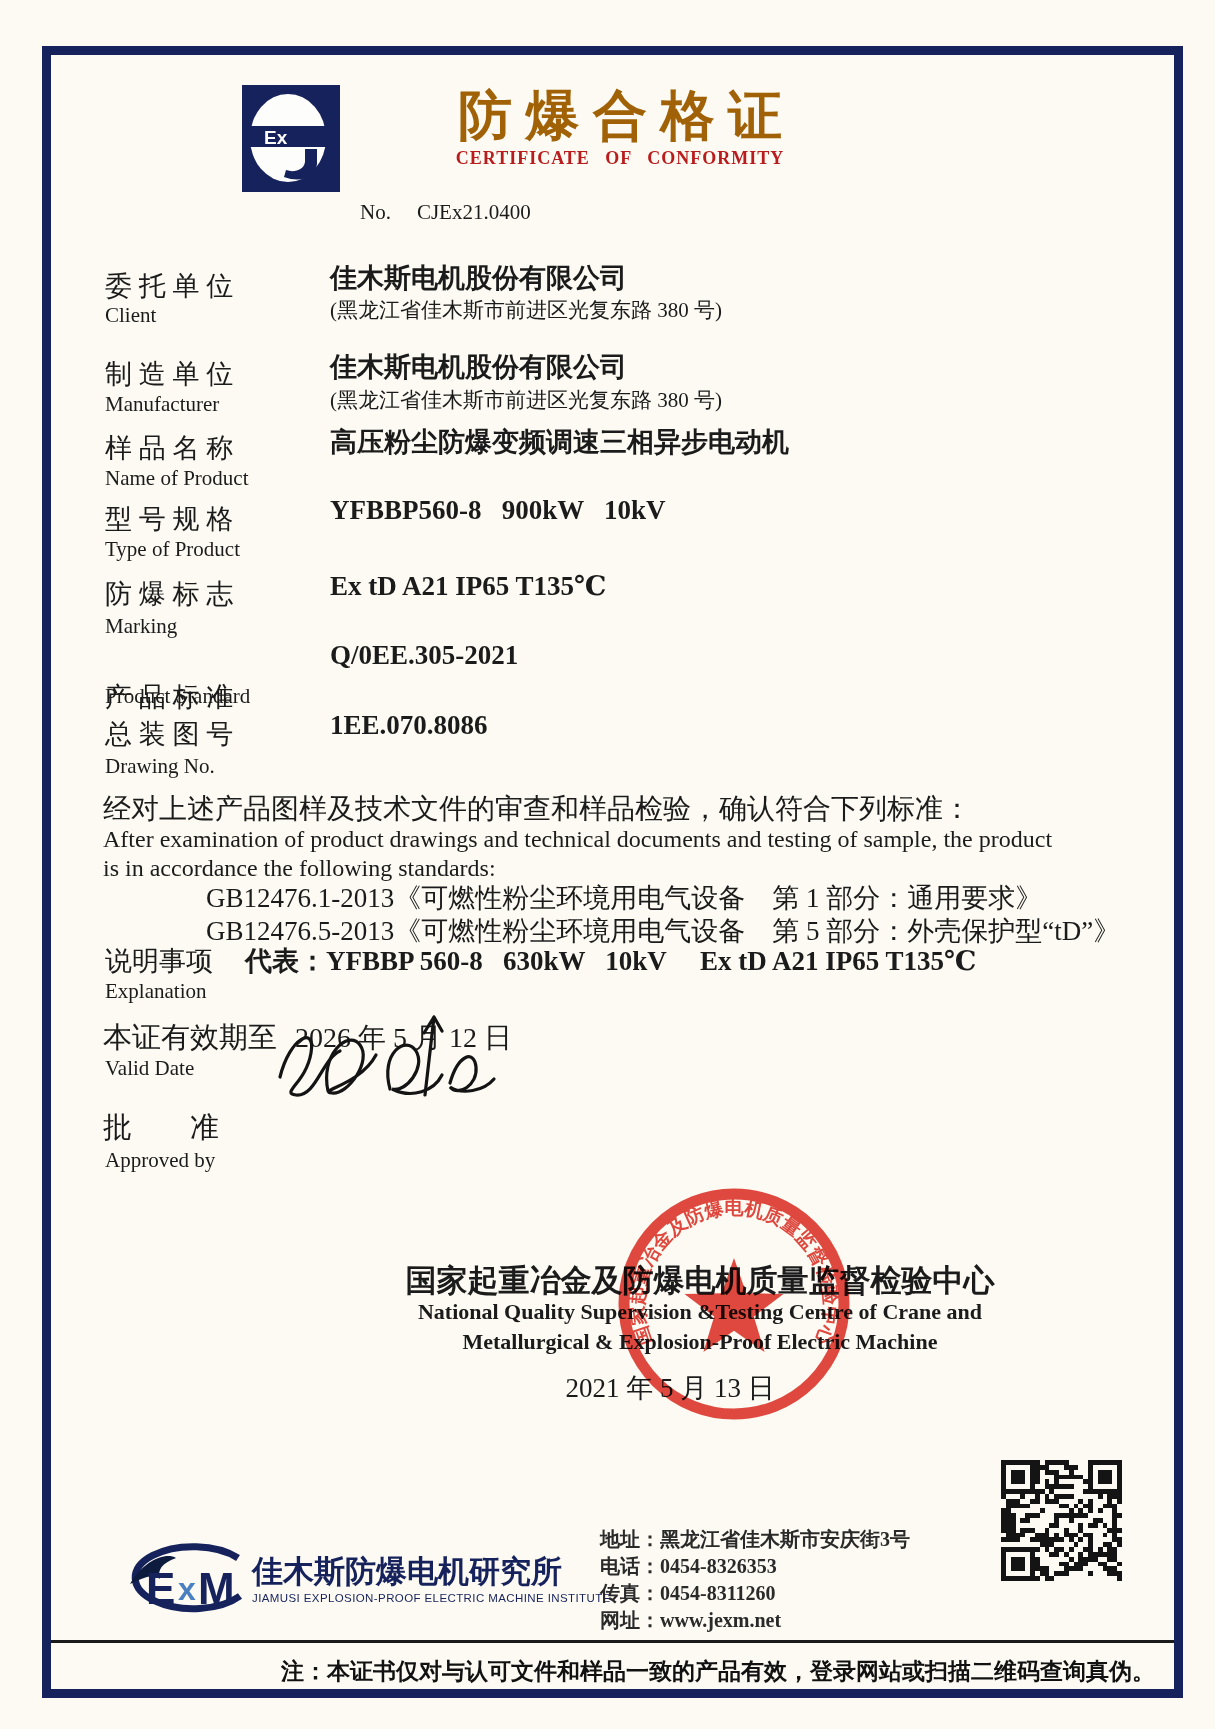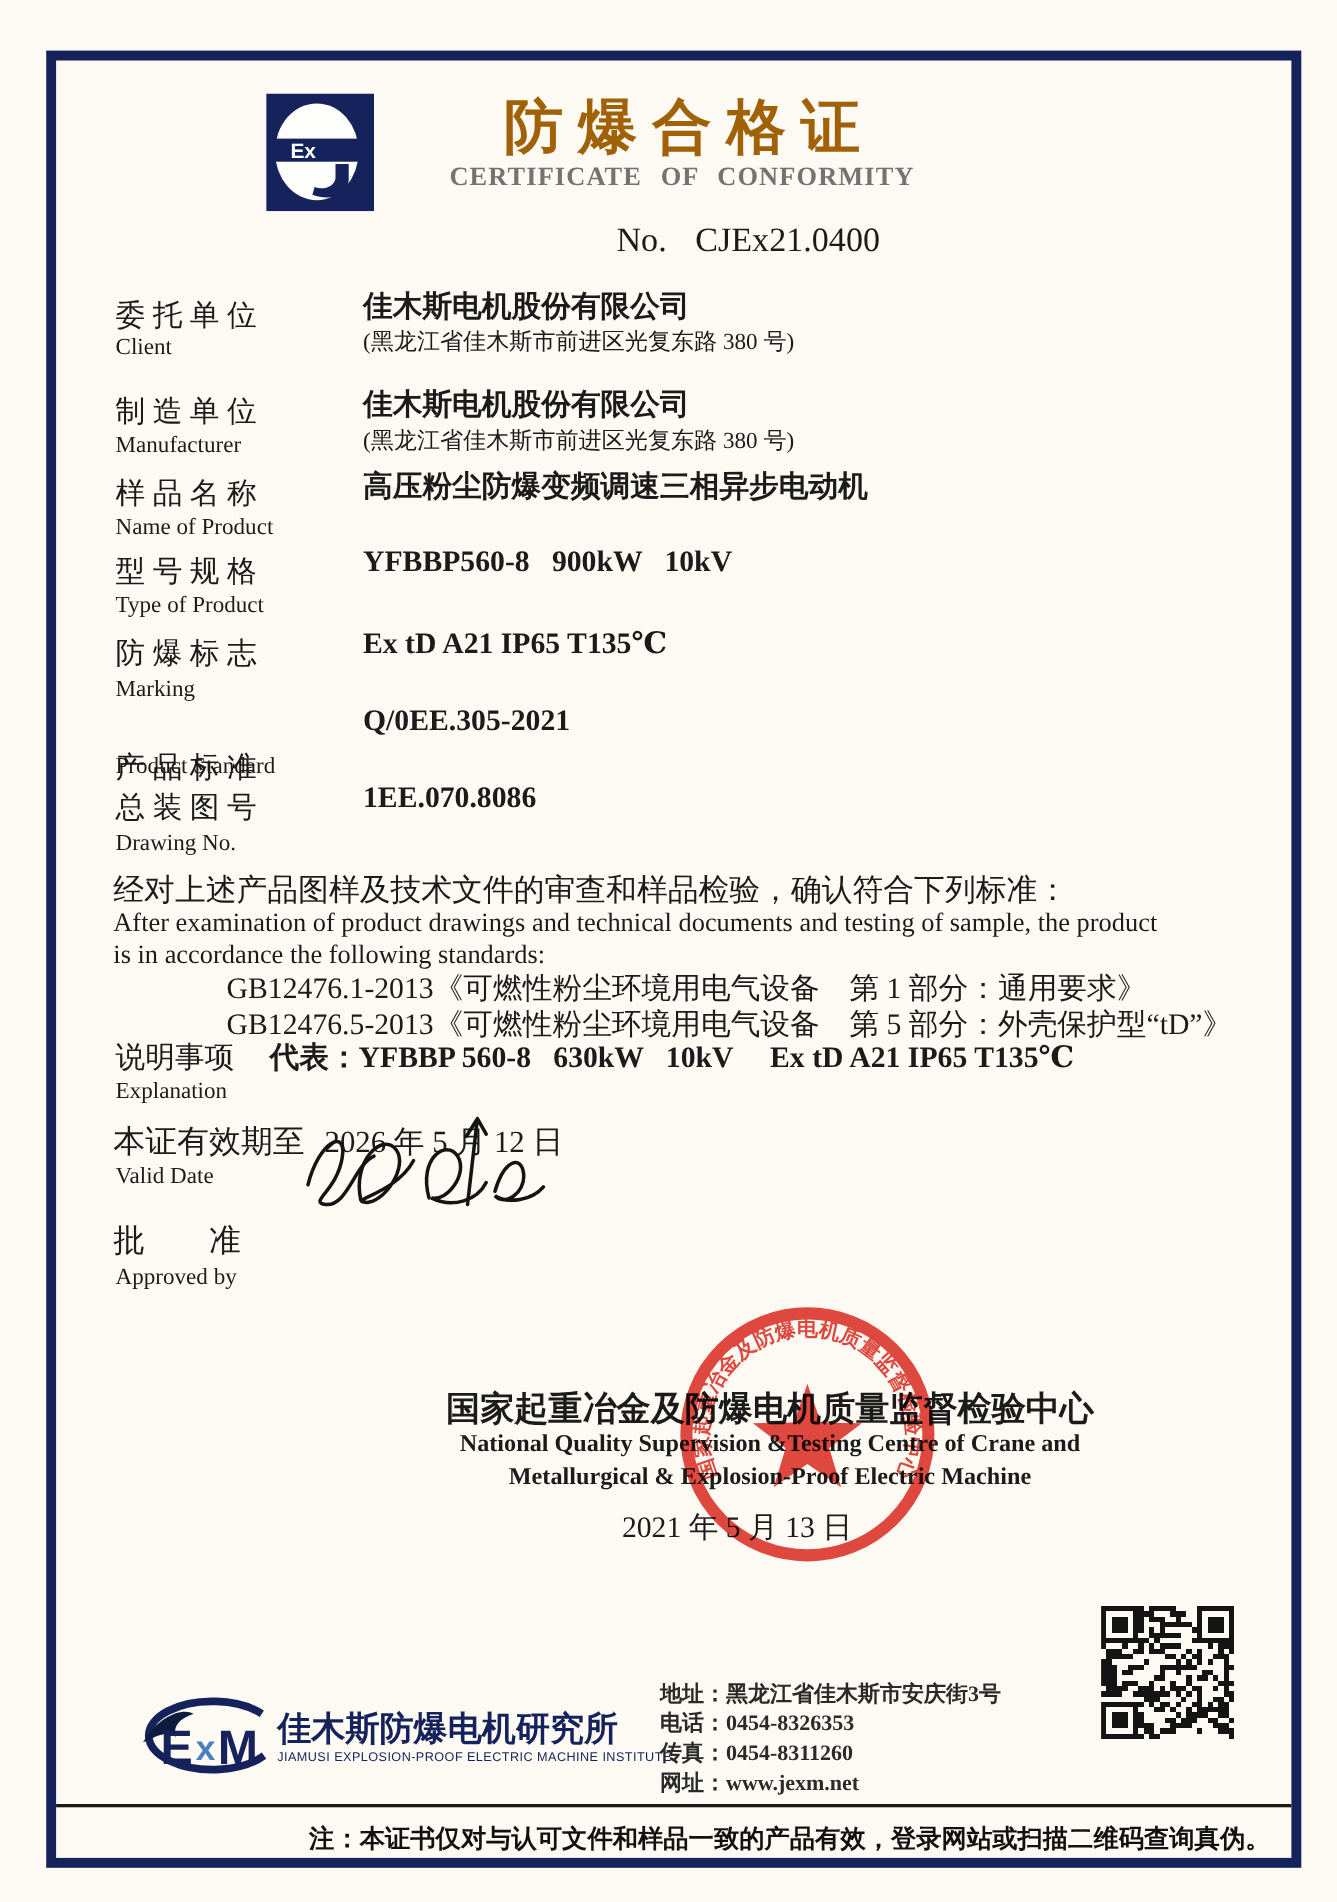--- a/index.html
+++ b/index.html
@@ -4,22 +4,22 @@
 <style>
   html,body{margin:0;padding:0;}
   body{
     width:1215px;height:1729px;position:relative;overflow:hidden;
     background:#fcfaf2;color:#1b1b1b;
     font-family:"Liberation Serif","DejaVu Serif",serif;
   }
   .abs{position:absolute;white-space:pre;}
   .frame{left:42px;top:46px;width:1141px;height:1652px;border:9px solid #16225c;box-sizing:border-box;white-space:normal;}
   .title-cn{left:370px;top:80px;width:500px;text-align:center;font-size:54px;font-weight:bold;color:#a16207;}
-  .title-en{left:370px;top:148px;width:500px;text-align:center;font-size:24px;font-weight:bold;color:#737373;letter-spacing:1px;word-spacing:10px;}
-  .cert-no{left:380px;top:200px;width:420px;text-align:right;font-size:31px;}
+  .title-en{left:370px;top:148px;width:500px;text-align:center;font-size:18px;font-weight:bold;color:#b91c1c;letter-spacing:1px;word-spacing:10px;}
+  .cert-no{left:360px;top:200px;width:420px;text-align:left;font-size:21px;}
   .cert-no .no-label{margin-right:26px;}
   .cnlabel{left:105px;font-size:27px;}
   .enlabel{left:105px;font-size:21px;}
   .val{left:330px;font-size:27px;font-weight:bold;}
   .valnote{left:330px;font-size:21px;}
   .para{left:103px;font-size:28px;}
   .para-en{left:103px;font-size:24px;}
   .std{left:158px;font-size:27px;margin-left:48px;}
   .expl-val{left:245px;font-size:27px;font-weight:bold;}
   .valid-val{left:295px;font-size:28px;}

